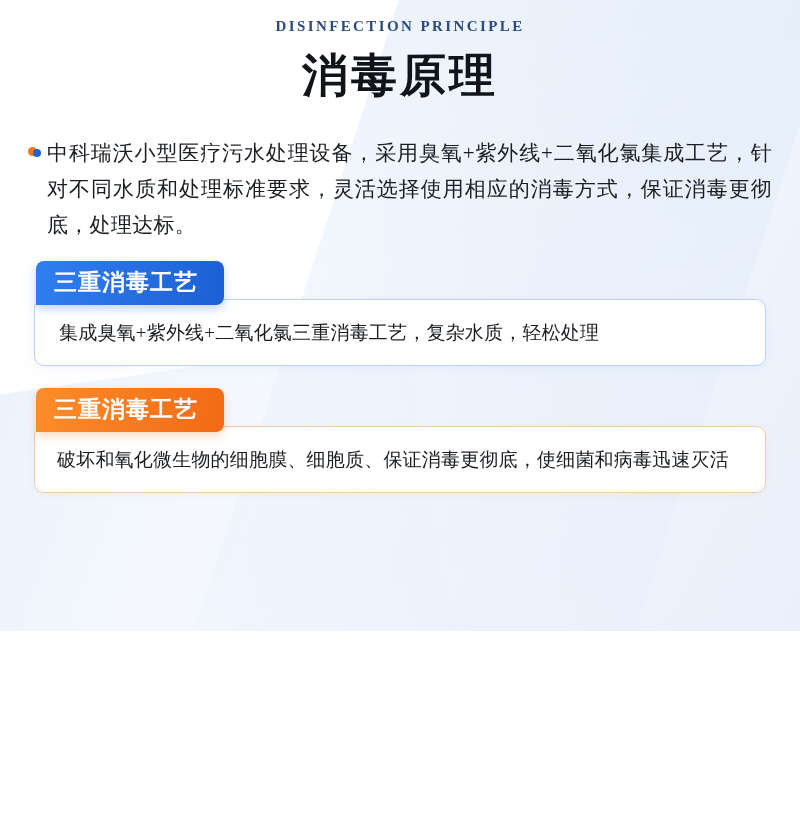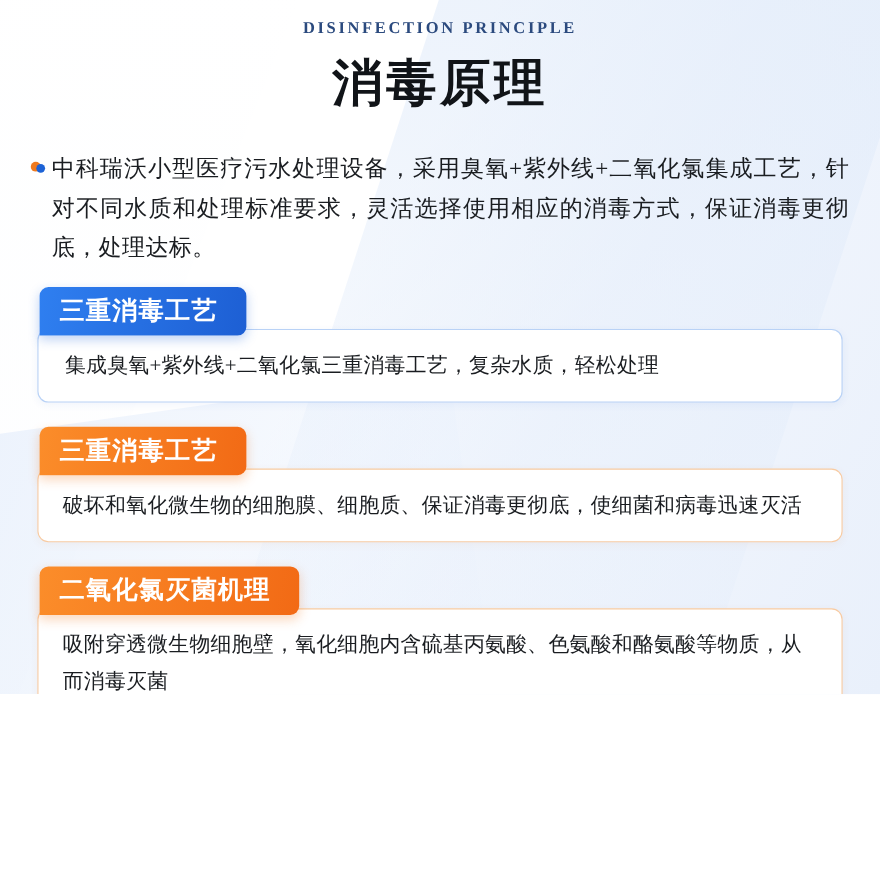--- a/index.html
+++ b/index.html
@@ -190,19 +190,15 @@
       <div class="sec-head blue">三重消毒工艺</div>
       <div class="sec-body blue">集成臭氧+紫外线+二氧化氯三重消毒工艺，复杂水质，轻松处理</div>
     </div>
 
     <div class="section">
       <div class="sec-head orange">三重消毒工艺</div>
       <div class="sec-body orange">破坏和氧化微生物的细胞膜、细胞质、保证消毒更彻底，使细菌和病毒迅速灭活</div>
     </div>
 
 
-    <div class="section">
-      <div class="sec-head orange">二氧化氯灭菌机理</div>
-      <div class="sec-body orange">吸附穿透微生物细胞壁，氧化细胞内含硫基丙氨酸、色氨酸和酪氨酸等物质，从而消毒灭菌</div>
-    </div>
 
   </div>
 </div>
 
 </body></html>

